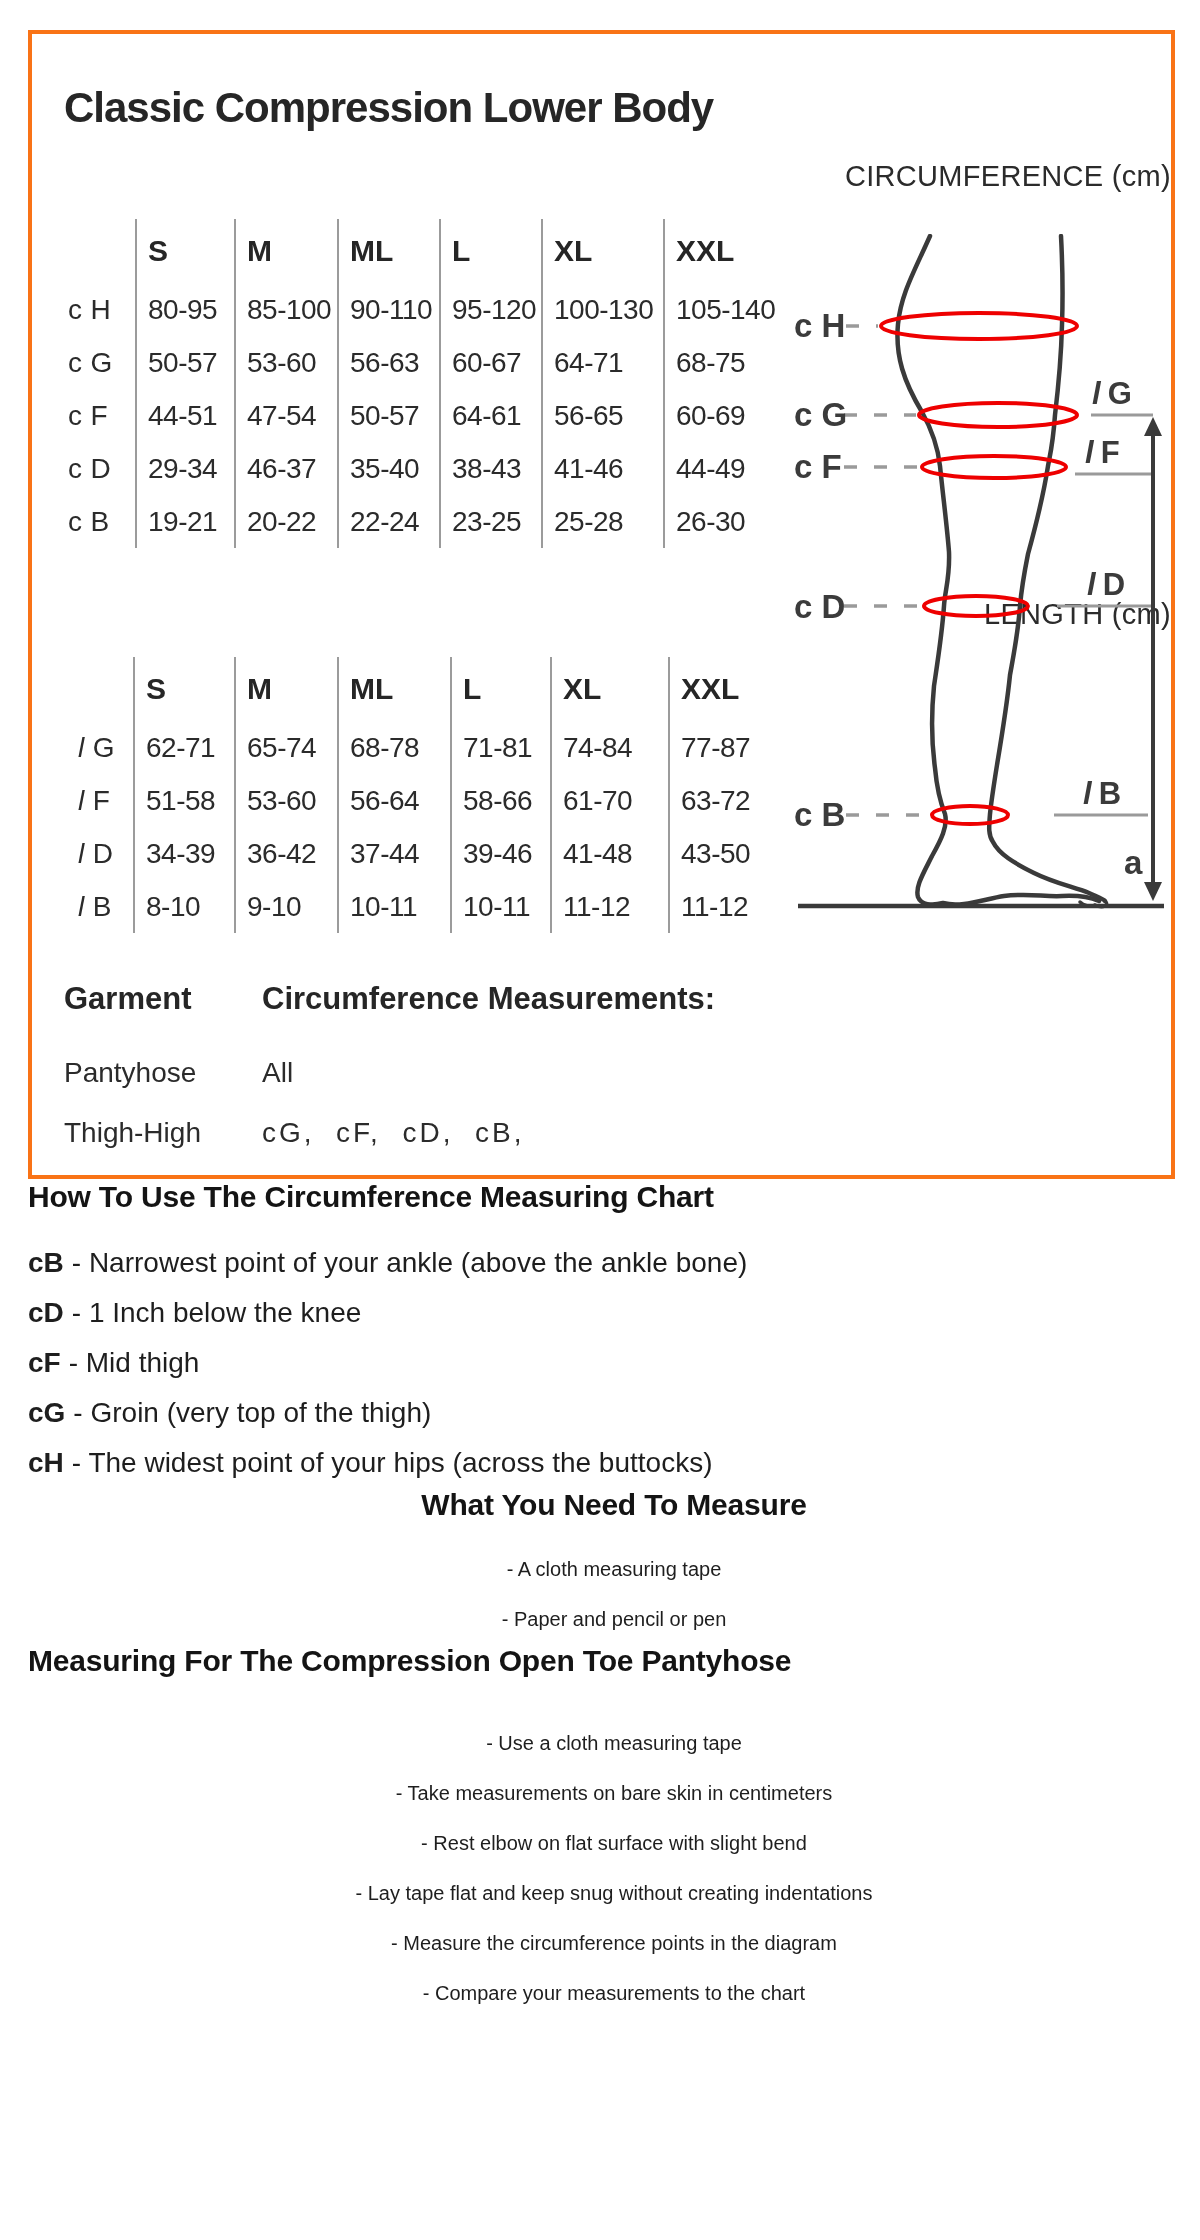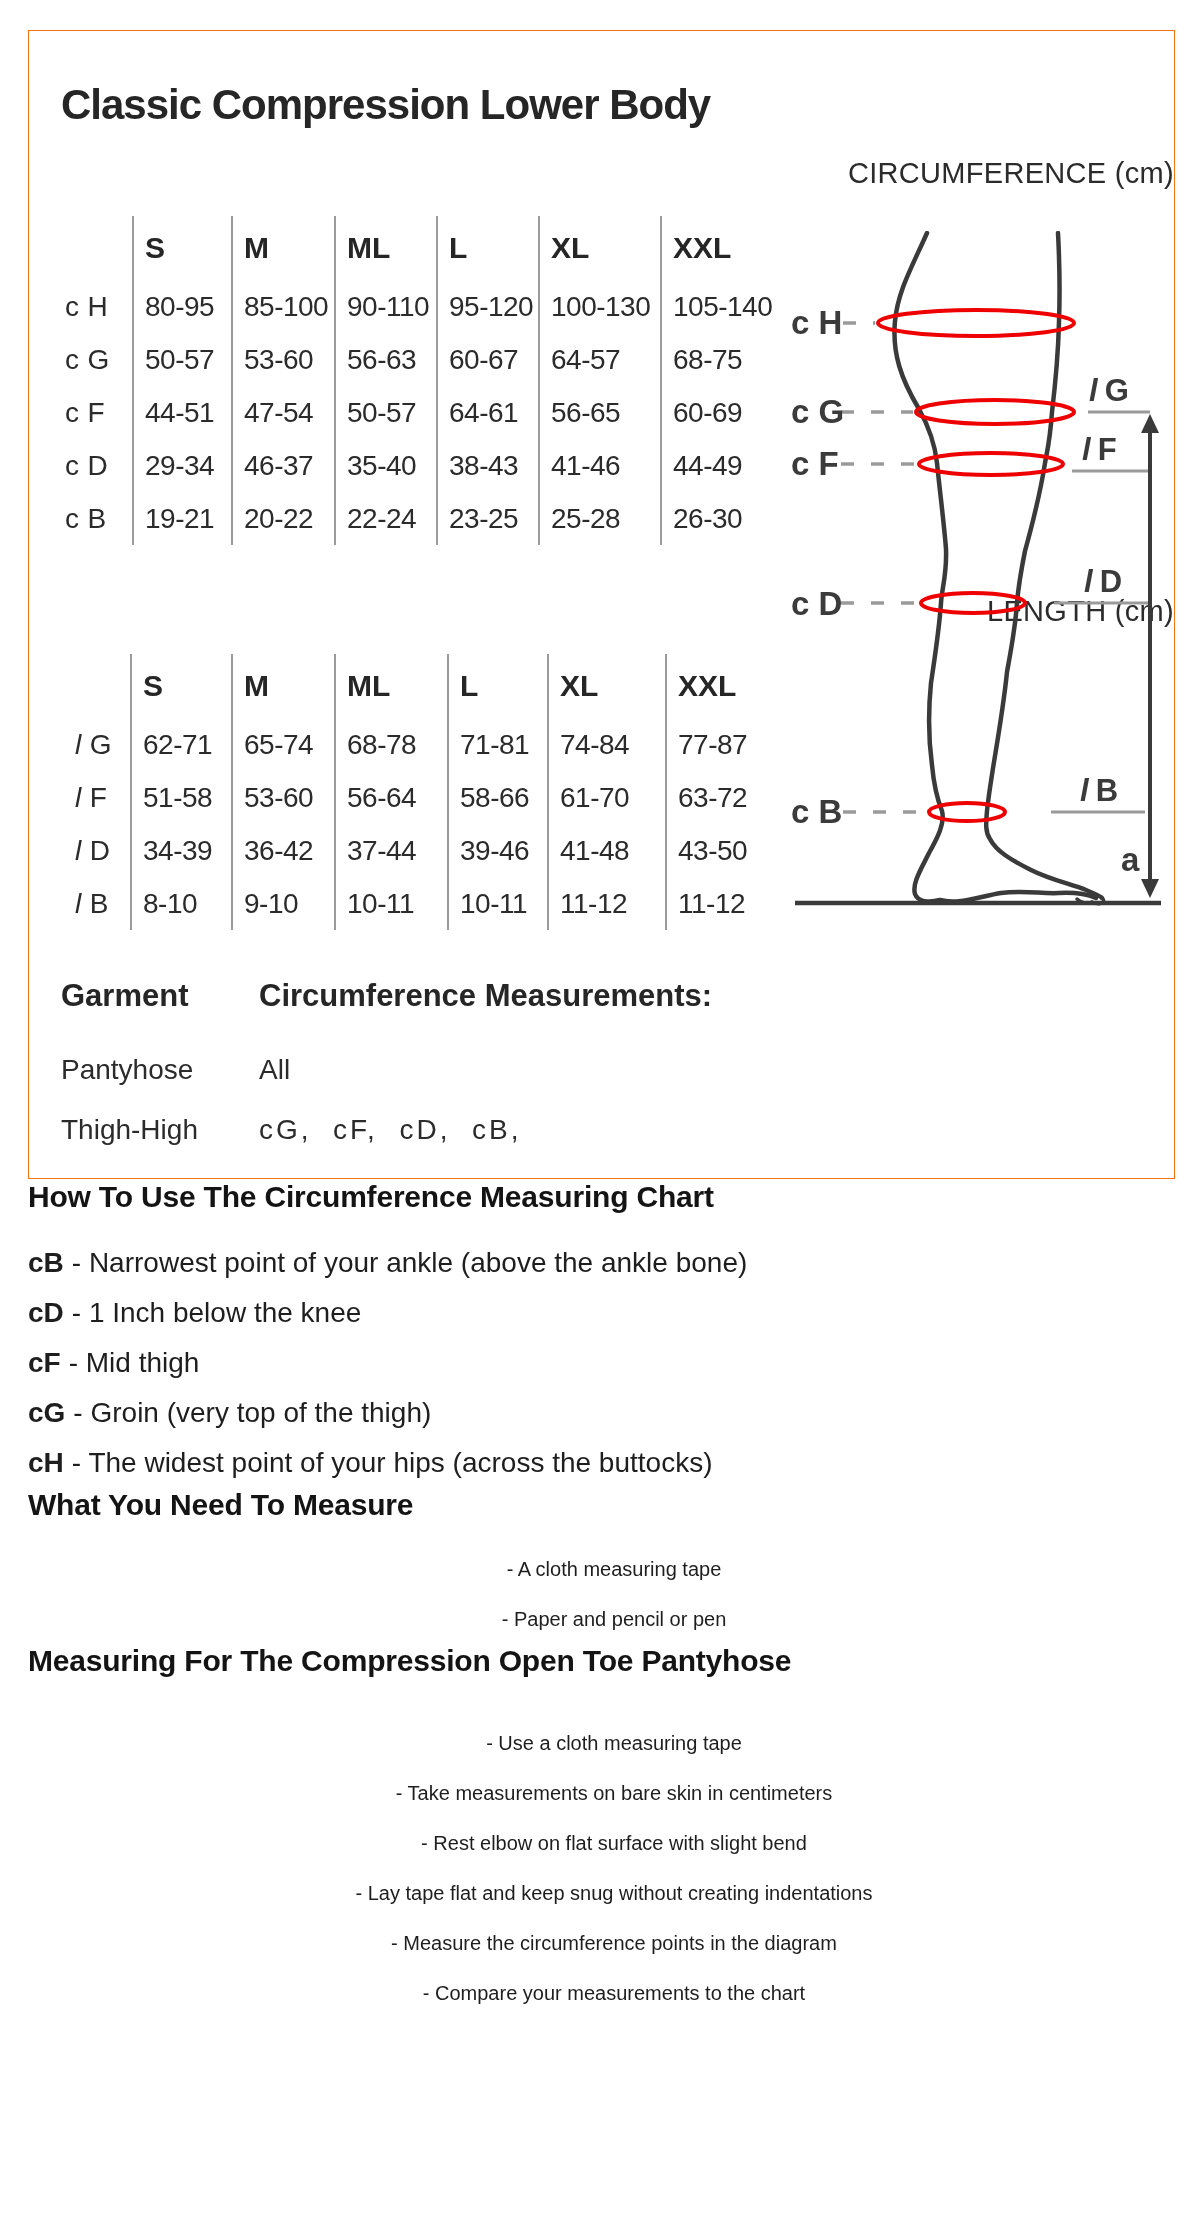--- a/index.html
+++ b/index.html
@@ -1,21 +1,21 @@
 <!DOCTYPE html>
 <html><head>
 <meta charset="utf-8">
 <style>
   html,body { margin:0; padding:0; background:#ffffff; }
   body { font-family:"Liberation Sans", sans-serif; color:#1e1e1e; }
   .page { position:relative; width:1200px; height:2240px; background:#ffffff; overflow:hidden; }
 
   
   .panel { position:absolute; left:28px; top:30px; width:1147px; height:1149px;
-           border:1px solid #f97316; background:#ffffff; box-sizing:border-box; }
+           border:4px solid #f97316; background:#ffffff; box-sizing:border-box; }
   .panel-inner { padding:50px 0 0 32px; }
   h1.title { margin:0; font-size:42px; font-weight:700; color:#262626; letter-spacing:-1px; }
   .kicker { margin-top:28px; font-size:29px; color:#2b2b2b; letter-spacing:0.3px;text-align:right; }
   .kicker2 { margin-top:50px; }
 
   table.size-table { border-collapse:collapse; margin-top:26px; table-layout:fixed; }
   .size-table th, .size-table td { white-space:nowrap; text-align:left; vertical-align:middle; }
   .size-table thead th { font-size:30px; font-weight:700; color:#262626; height:62px; }
   .size-table tbody th, .size-table tbody td { font-size:28px; font-weight:400; color:#2b2b2b;
       height:51px; letter-spacing:-0.5px; }
@@ -39,21 +39,21 @@
   .diagram text { font-family:"Liberation Sans", sans-serif; font-weight:700; }
   .diagram .clab { font-size:33px; }
   .diagram .llab { font-size:31px; }
   .diagram .alab { font-size:33px; }
   .diagram .it { font-style:italic; }
 
   
   .content { position:absolute; left:0; top:1180px; width:1200px; padding-left:28px; box-sizing:border-box; }
   .content h2 { margin:0; font-size:30px; font-weight:700; color:#141414; letter-spacing:-0.2px; }
   .h2-1 { margin-top:44px; }
-  .h2-2 { margin-top:64px; }
+  .h2-2 { margin-top:64px;text-align:center; }
   .h2-3 { margin-top:66px; }
   .defs { margin-top:24px; }
   .def-line { font-size:28px; line-height:50px; color:#1e1e1e; }
   .def-line .term { font-weight:700; margin-right:8px; }
   .items { margin-top:22px; }
   .items.m3 { margin-top:40px; }
   .line { font-size:20px; line-height:50px; color:#1e1e1e;text-align:center; }
 </style>
 </head>
 <body>
@@ -99,21 +99,21 @@
             <td>95-120</td>
             <td>100-130</td>
             <td>105-140</td>
           </tr>
             <tr>
             <th class="lab"><span class="pfx">c</span><span>G</span></th>
             <td>50-57</td>
             <td>53-60</td>
             <td>56-63</td>
             <td>60-67</td>
-            <td>64-57</td>
+            <td>64-71</td>
             <td>68-75</td>
           </tr>
             <tr>
             <th class="lab"><span class="pfx">c</span><span>F</span></th>
             <td>44-51</td>
             <td>47-54</td>
             <td>50-57</td>
             <td>64-61</td>
             <td>56-65</td>
             <td>60-69</td>

